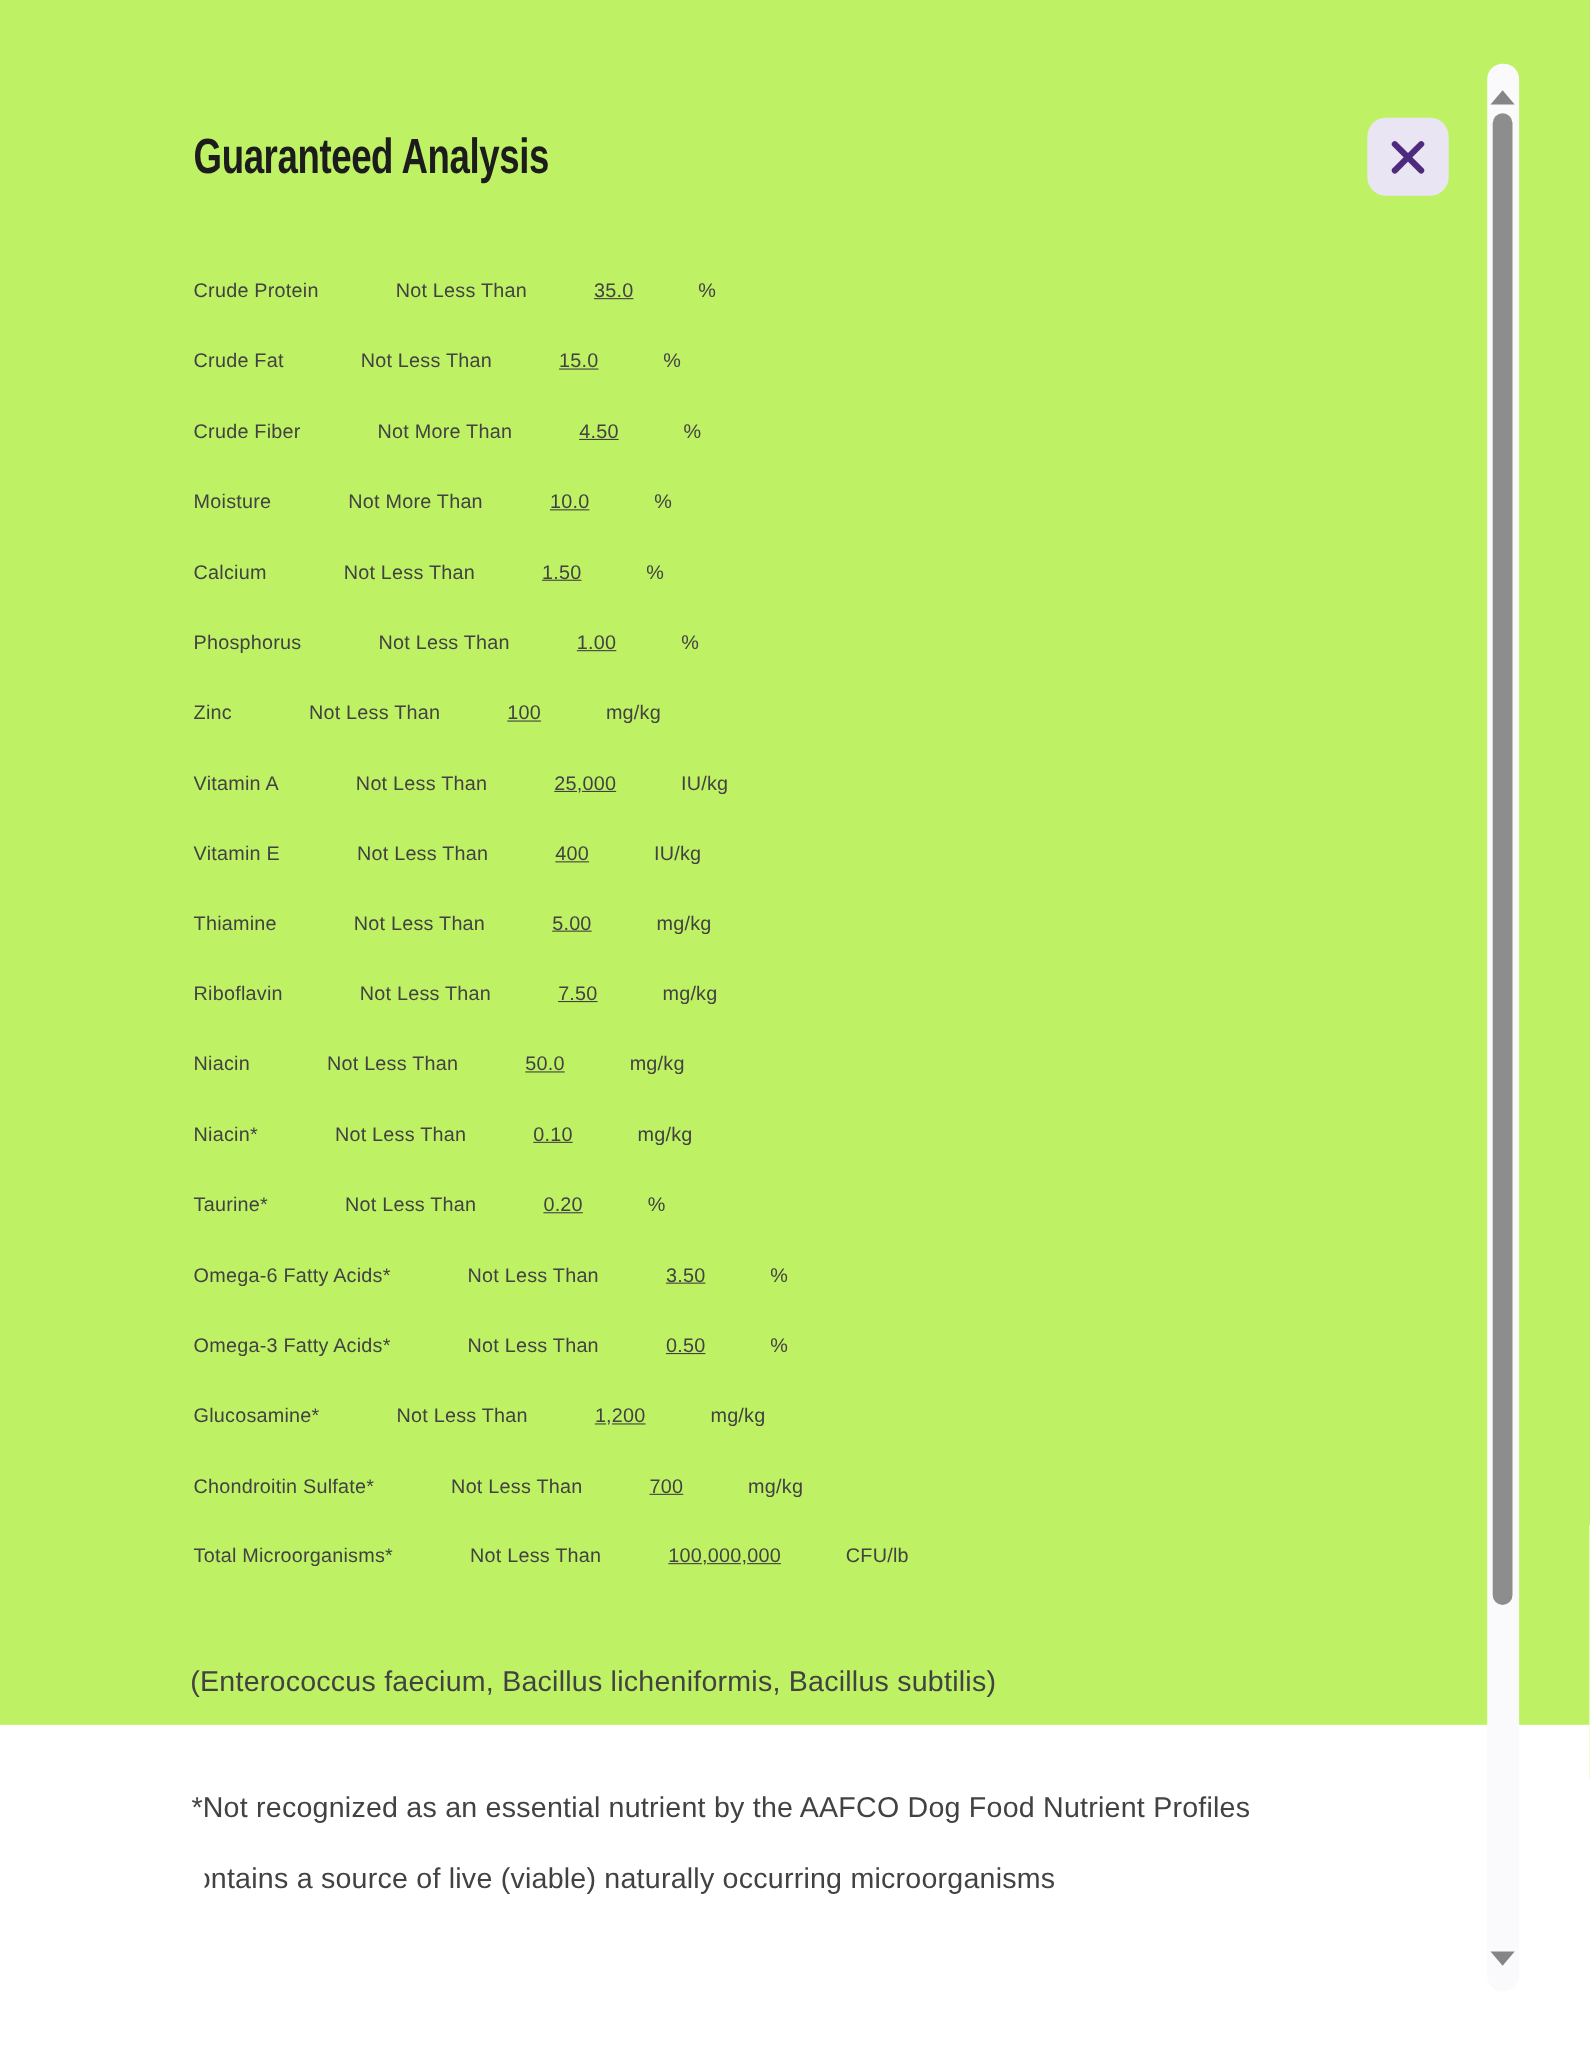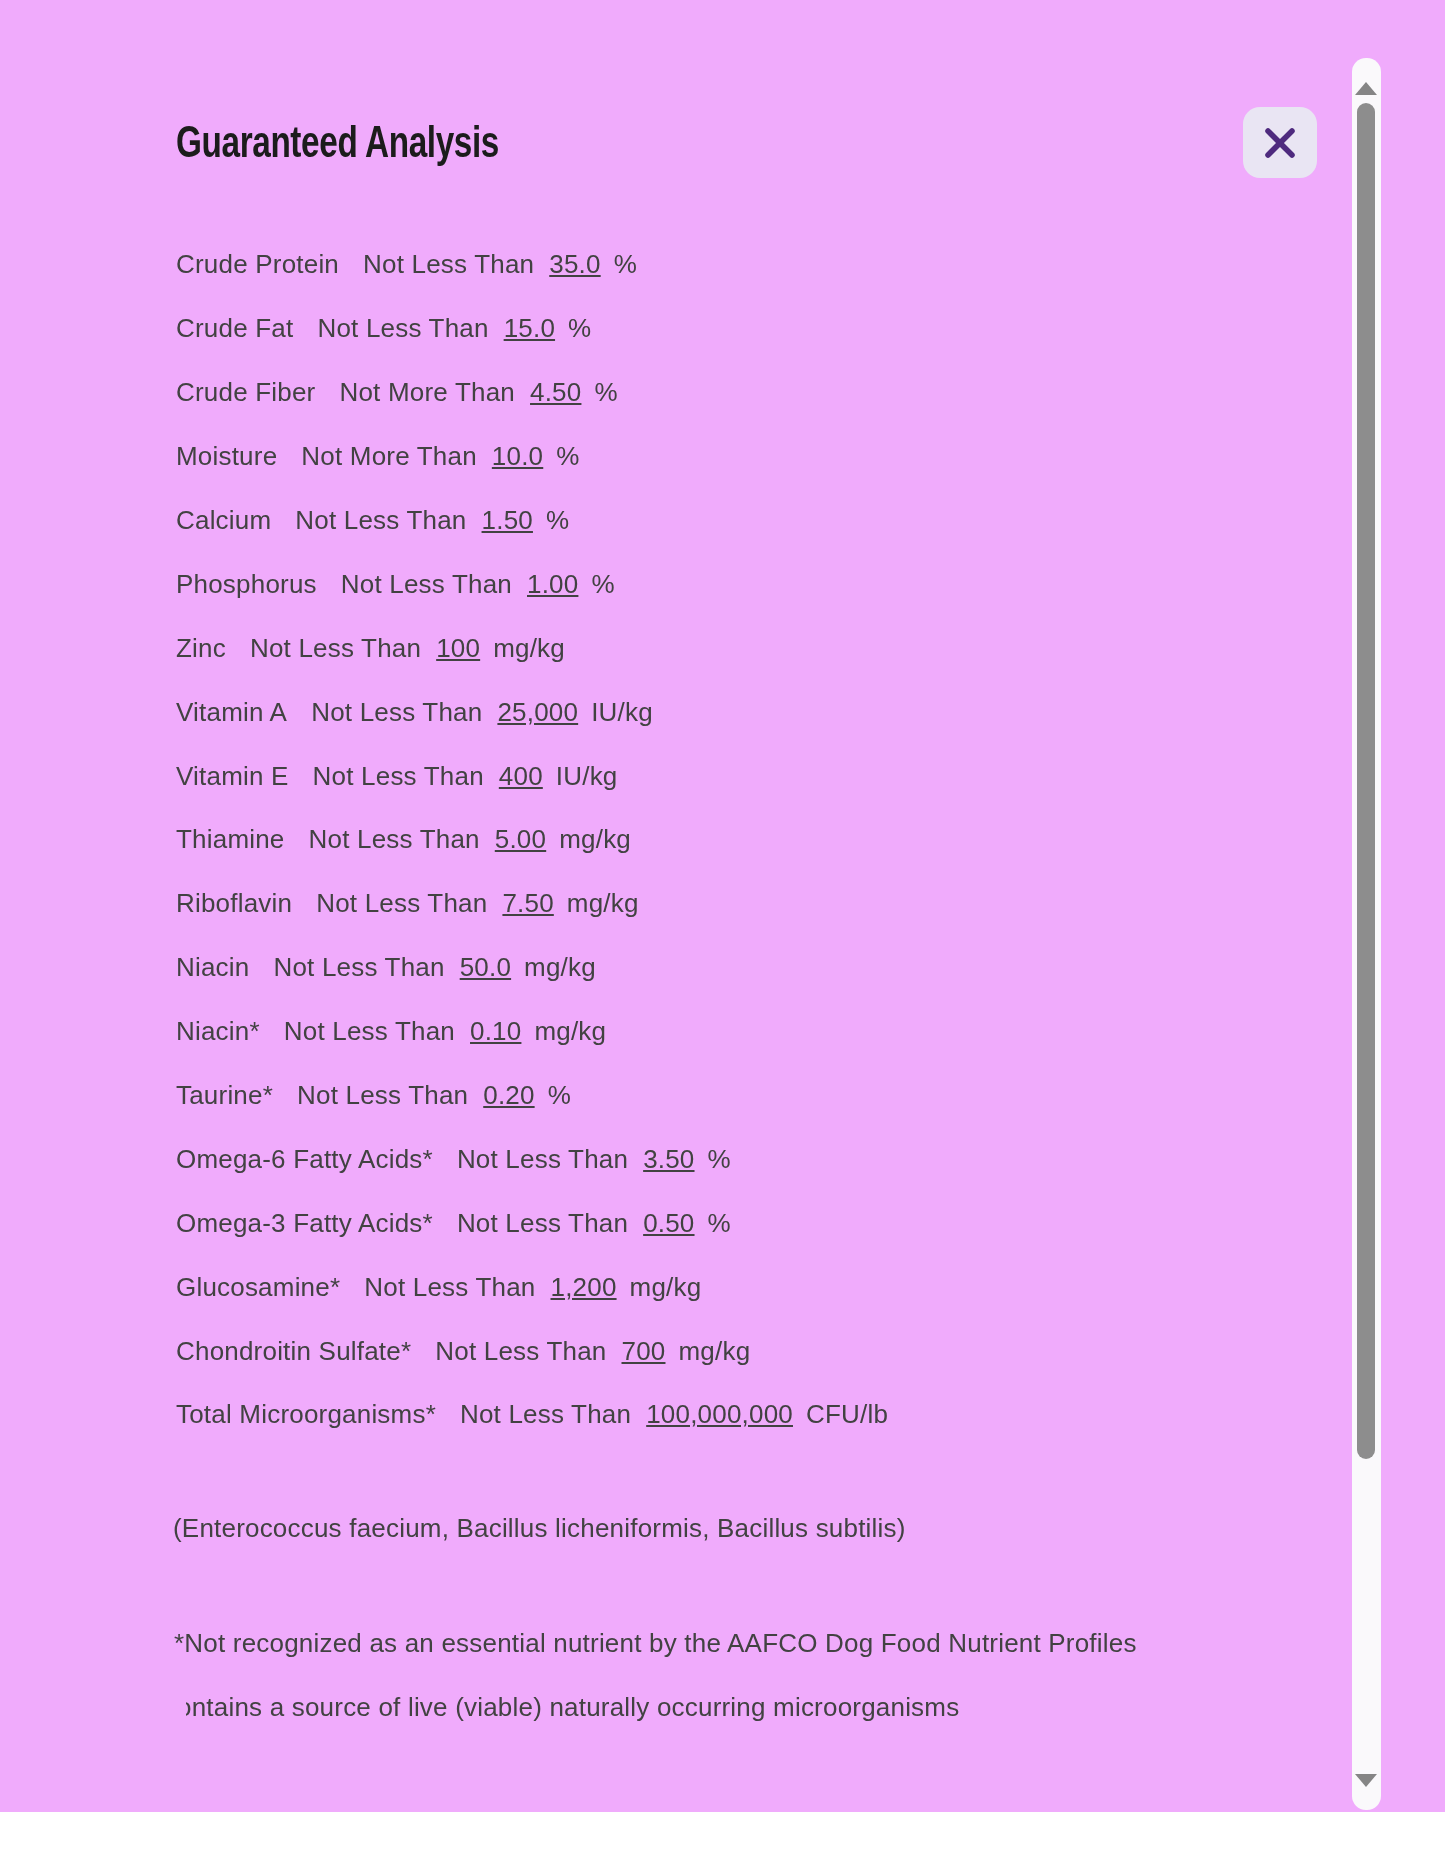--- a/index.html
+++ b/index.html
@@ -7,22 +7,22 @@
     padding: 0;
     background: #ffffff;
     width: 1445px;
     height: 1870px;
     overflow: hidden;
     font-family: "Liberation Sans", sans-serif;
   }
   .dialog {
     position: relative;
     width: 1445px;
-    height: 1812px;
-    background: #f0abfc;
+    height: 1568px;
+    background: #bef264;
   }
   .title {
     position: absolute;
     left: 176px;
     top: 116px;
     font-size: 45px;
     font-weight: 700;
     color: #1c1c1c;
     letter-spacing: -0.5px;
     white-space: nowrap;
@@ -48,24 +48,25 @@
 
   .rows {
     position: absolute;
     left: 176px;
     top: 233px;
   }
   .row {
     height: 63.9px;
     display: flex;
     align-items: center;
-    font-size: 26px;
+    font-size: 18px;
     color: #424242;
     letter-spacing: 0.2px;
     white-space: nowrap;
+    gap: 46px;
   }
   .row .qualifier { margin-left: 24px; }
   .row .value     { margin-left: 15px; text-decoration: underline; }
   .row .unit      { margin-left: 13px; }
 
   .footnote {
     position: absolute;
     font-size: 26px;
     color: #424242;
     letter-spacing: 0.2px;

